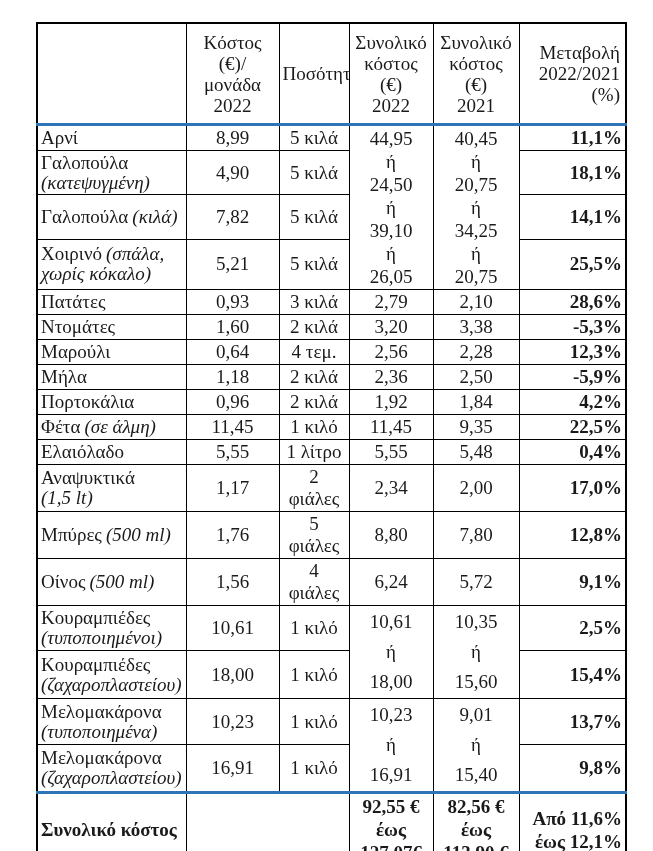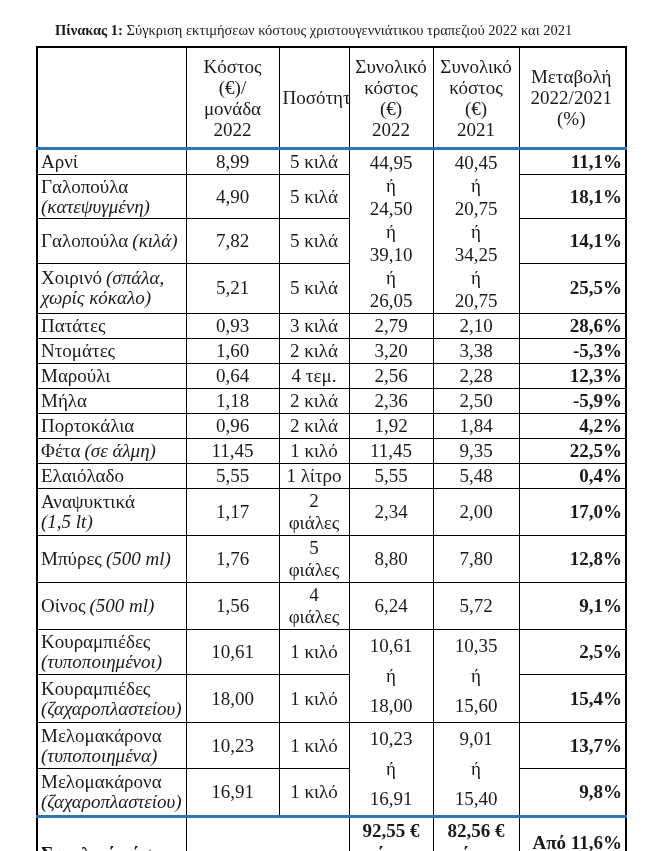--- a/index.html
+++ b/index.html
@@ -31,21 +31,21 @@
   table.cost tr.summary-row td { border-bottom: 2px solid var(--line); }
 
   
   table.cost thead th { border-bottom: 3px solid var(--accent); }
   table.cost tr.summary-row td { border-top: 3px solid var(--accent); }
 
   thead th {
     font-weight: normal; text-align: center;
     white-space: pre-line; line-height: 21px; height: 97px;
   }
-  thead th.c-chg { text-align: center; padding-right: 5px; margin-top: 36px; }
+  thead th.c-chg { text-align: right; padding-right: 5px; margin-top: 36px; }
 
   td.c-item { text-align: left; padding-left: 6px; line-height: 20px; }
   td.c-num  { text-align: center; }
   td.c-chg  { text-align: right; padding-right: 5px; font-weight: bold; }
 
   .detail { font-style: italic; }
   .detail.inline { margin-left: 4px; }
   .detail.block  { display: block; }
 
   td.c-alt { text-align: center; white-space: pre-line; }
@@ -61,21 +61,20 @@
 
   
   tr.h25 { height: 25px; margin-left: 32px; } tr.h44 { height: 44px; } tr.h45 { height: 45px; }
   tr.h46 { height: 46px; } tr.h50 { height: 50px; } tr.h72 { height: 72px; }
 </style>
 </head>
 <body>
 
 <div class="page">
 
-  <p class="title"><span class="bold">Πίνακας 1:</span><span> Σύγκριση εκτιμήσεων κόστους χριστουγεννιάτικου τραπεζιού 2022 και 2021</span></p>
 
   <table class="cost">
     <colgroup>
       <col style="width:149px">
         <col style="width:93px">
         <col style="width:70px">
       <col style="width:84px">
         <col style="width:86px">
         <col style="width:107px">
     </colgroup>

